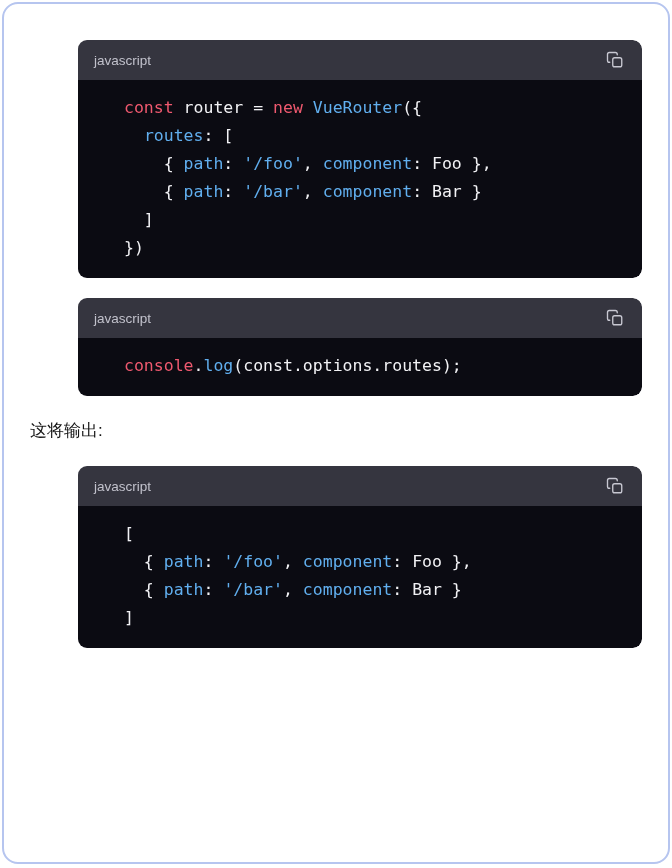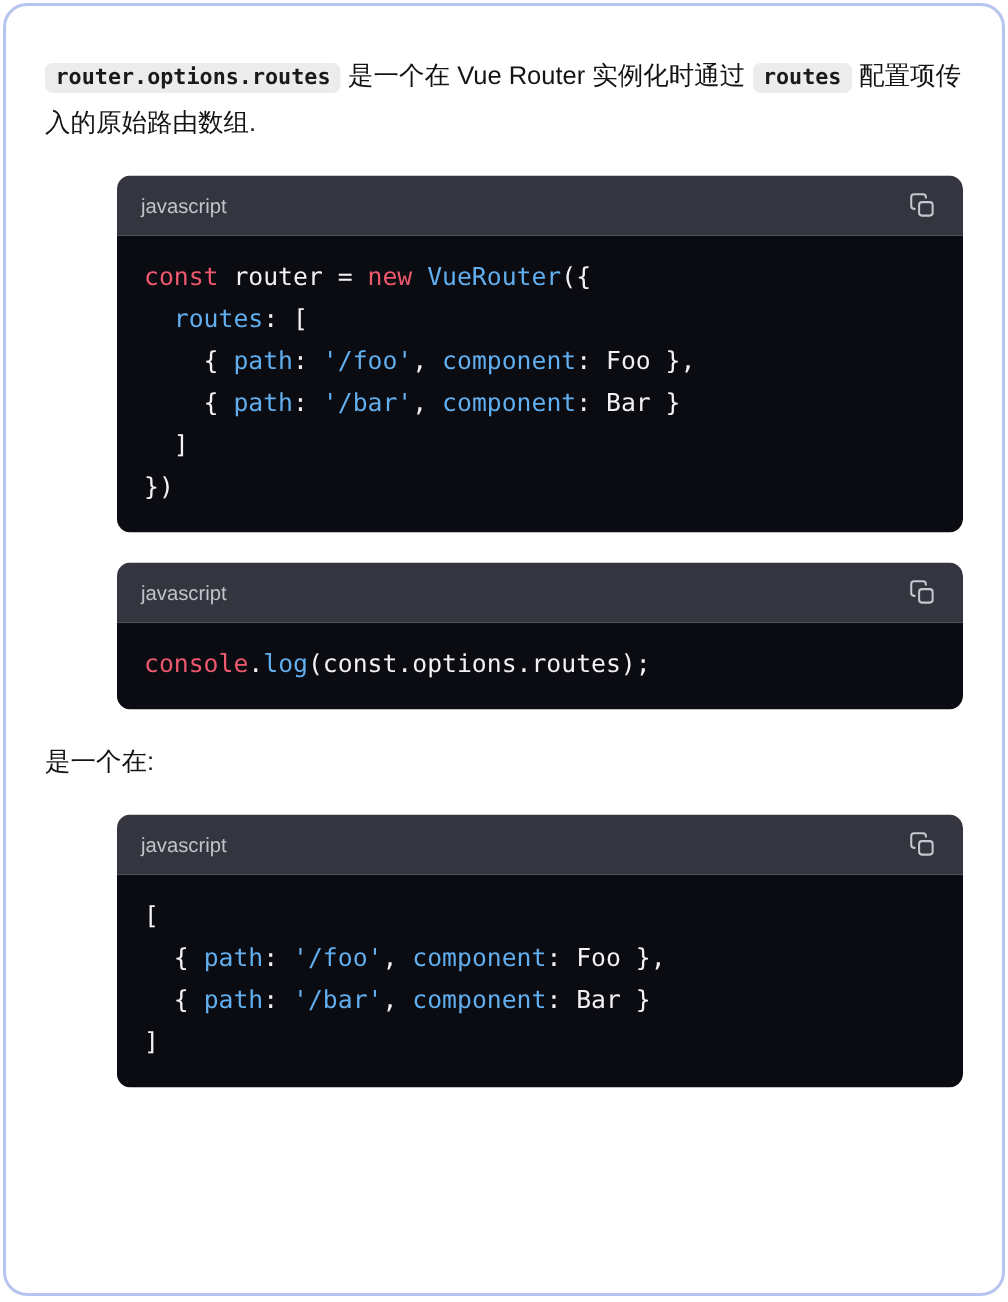--- a/index.html
+++ b/index.html
@@ -67,36 +67,35 @@
     padding: 2px;
   }
   .code-body {
     background: var(--code-bg, #0b0b12);
     padding: 14px 18px 16px 18px;
     border-radius: 0 0 9px 9px;
     font-family: "DejaVu Sans Mono", "Liberation Mono", monospace;
     font-size: 16.5px;
     line-height: 28px;
   }
-  .code-line { white-space: pre; }
+  .code-line { white-space: pre; margin-left: 28px; }
   .tok-pl      { color: #f2f2f5; }
   .tok-kw      { color: var(--keyword, #ef596f); }
   .tok-prop    { color: var(--property, #61afef); }
   .tok-str     { color: var(--string, #61afef); }
   .tok-cls     { color: var(--class-name, #61afef); }
   .tok-builtin { color: var(--builtin, #ef596f); }
   .tok-fn      { color: var(--function, #61afef); }
 </style>
 </head>
 <body>
 
 <div class="card">
   <div class="content">
 
-    <p class="para"><code class="inline-code">router.options.routes</code><span> 是一个在 Vue Router 实例化时通过 </span><code class="inline-code">routes</code><span> 配置项传入的原始路由数组.</span></p>
 
 
     <div class="code-block">
       <div class="code-header">
         <span class="code-lang">javascript</span>
         <button class="copy-btn">
           <svg width="18" height="18" viewBox="0 0 24 24" fill="none" stroke="currentColor" stroke-width="1.8" stroke-linecap="round" stroke-linejoin="round">
               <rect x="9" y="9" width="12" height="12" rx="2.5"></rect>
               <path d="M5 15H4.5A2.5 2.5 0 0 1 2 12.5v-8A2.5 2.5 0 0 1 4.5 2h8A2.5 2.5 0 0 1 15 4.5V5"></path>
             </svg>
@@ -121,21 +120,21 @@
               <rect x="9" y="9" width="12" height="12" rx="2.5"></rect>
               <path d="M5 15H4.5A2.5 2.5 0 0 1 2 12.5v-8A2.5 2.5 0 0 1 4.5 2h8A2.5 2.5 0 0 1 15 4.5V5"></path>
             </svg>
         </button>
       </div>
       <div class="code-body">
           <div class="code-line"><span class="tok-builtin">console</span><span class="tok-pl">.</span><span class="tok-fn">log</span><span class="tok-pl">(const.options.routes);</span></div>
         </div>
     </div>
 
-    <p class="para">是一个在:</p>
+    <p class="para">这将输出:</p>
 
     <div class="code-block">
       <div class="code-header">
         <span class="code-lang">javascript</span>
         <button class="copy-btn">
           <svg width="18" height="18" viewBox="0 0 24 24" fill="none" stroke="currentColor" stroke-width="1.8" stroke-linecap="round" stroke-linejoin="round">
               <rect x="9" y="9" width="12" height="12" rx="2.5"></rect>
               <path d="M5 15H4.5A2.5 2.5 0 0 1 2 12.5v-8A2.5 2.5 0 0 1 4.5 2h8A2.5 2.5 0 0 1 15 4.5V5"></path>
             </svg>
         </button>

